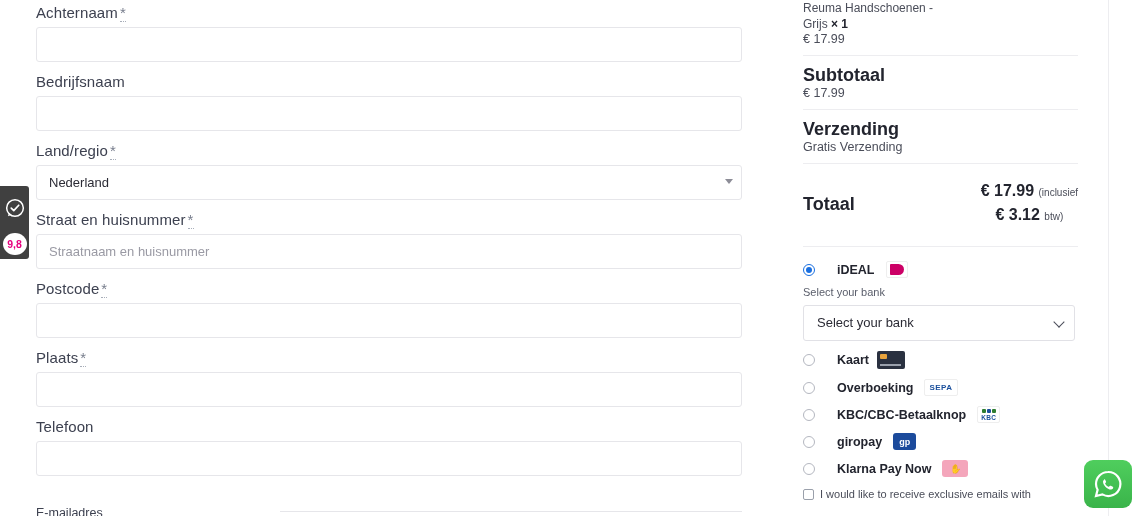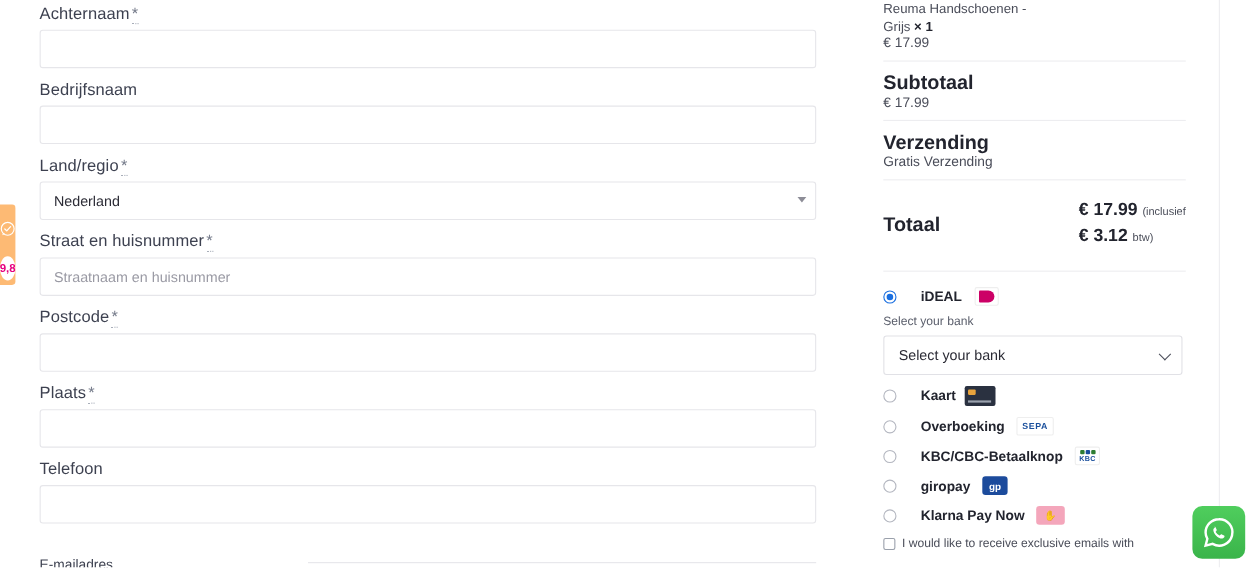--- a/index.html
+++ b/index.html
@@ -71,22 +71,22 @@
     position: absolute; left: 36px; bottom: -4px;
   }
   .cut-rule {
     position: absolute; left: 280px; bottom: 4px;
     width: 462px; height: 1px; background: #e6e6ea;
   }
 
   
   .review-badge {
     position: absolute; left: 0; top: 186px;
-    width: 14px; height: 73px;
-    background: #fdba74;
+    width: 29px; height: 73px;
+    background: #404040;
     border-radius: 0 3px 3px 0;
     overflow: hidden;
   }
   .rb-top { height: 43px; display:flex; align-items:center; justify-content:center; }
   .rb-bot { height: 30px; display:flex; align-items:center; justify-content:center; }
   .rb-score {
     background:#fff; color:#e6007e;
     font-size: 10.5px; font-weight: bold;
     border-radius: 50%;
     width: 24px; height: 22px;
@@ -119,21 +119,21 @@
     font-size: 12px; color: #4a4d59; line-height: 16px;
     font-weight: normal; max-width: 150px;
   }
   .sum-qty { font-weight: bold; color: #22242e; }
   .sum-val { font-size: 12.5px; color: #4a4d59; text-align: right; }
   .total-row {
     display: flex; justify-content: space-between;
     align-items: center; padding: 16px 0 18px 0;
     border-bottom: 1px solid #ededf0;
   }
-  .total-amounts { text-align: left; line-height: 22px; }
+  .total-amounts { text-align: center; line-height: 22px; }
   .tot-big { font-size: 16px; font-weight: bold; color: #22242e; }
   .tot-small { font-size: 10px; color: #4a4d59; font-weight: normal; }
 
   
   .pay-list { padding-top: 14px; }
   .pay-row { display: flex; align-items: center; gap: 8px; margin-bottom: 10px; }
   .radio {
     width: 12px; height: 12px; border-radius: 50%;
     border: 1px solid #b4b7c0; background: #fff;
     flex: 0 0 auto; position: relative;

